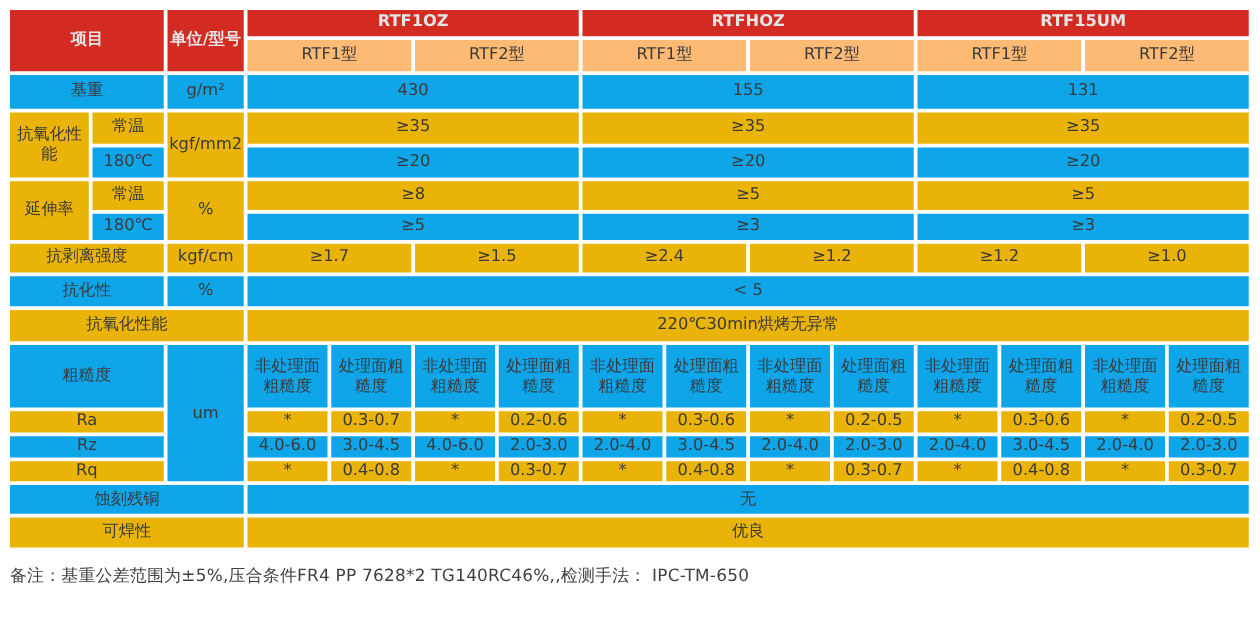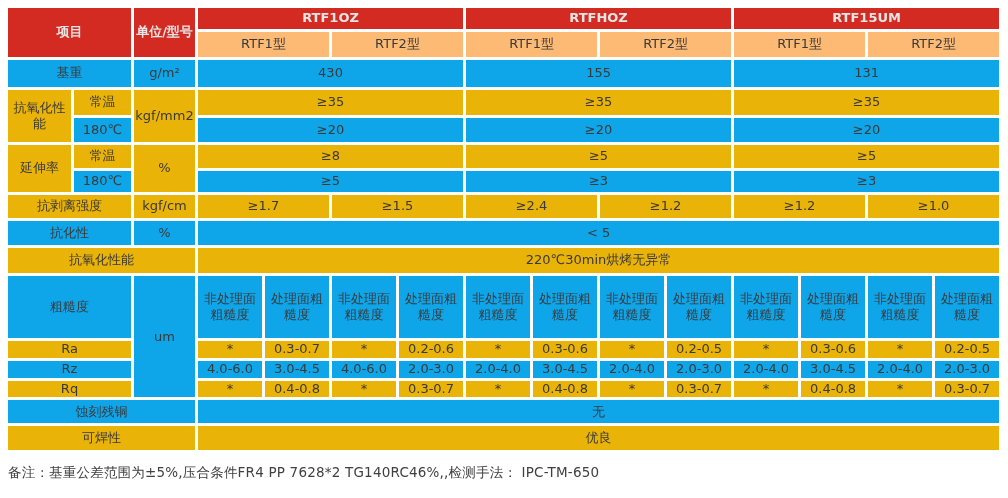--- a/index.html
+++ b/index.html
@@ -126,21 +126,21 @@
       <td class="rA lab" colspan="2">抗化性</td>
       <td class="rA">%</td>
       <td class="rA" colspan="12">&lt; 5</td>
     </tr>
 
     <tr style="height:25px">
       <td class="rB lab" colspan="3">抗氧化性能</td>
       <td class="rB" colspan="12">220℃30min烘烤无异常</td>
     </tr>
 
-    <tr style="height:62px">
+    <tr style="height:50px">
       <td class="rA lab" colspan="2">粗糙度</td>
       <td class="rA" rowspan="4">um</td>
       <td class="rA subhead">非处理面粗糙度</td>
       <td class="rA subhead">处理面粗糙度</td>
       <td class="rA subhead">非处理面粗糙度</td>
       <td class="rA subhead">处理面粗糙度</td>
       <td class="rA subhead">非处理面粗糙度</td>
       <td class="rA subhead">处理面粗糙度</td>
       <td class="rA subhead">非处理面粗糙度</td>
       <td class="rA subhead">处理面粗糙度</td>

